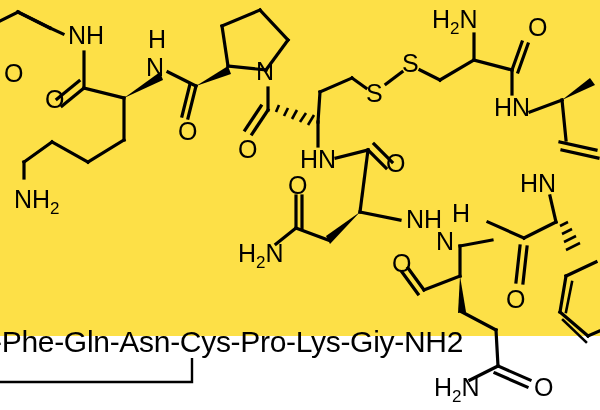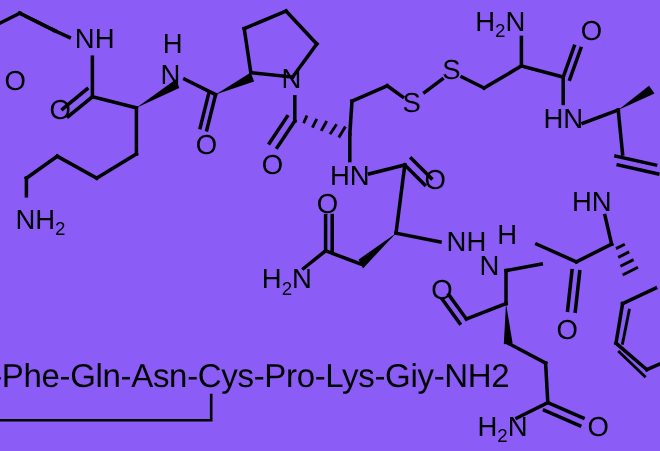--- a/index.html
+++ b/index.html
@@ -1,18 +1,18 @@
 <!DOCTYPE html>
 <html><head>
 <meta charset="utf-8">
 <style>
   html,body{margin:0;padding:0;background:#ffffff;}
   body{width:600px;height:410px;overflow:hidden;
        font-family:"Liberation Sans",sans-serif;color:#000;}
-  #stage{position:relative;width:600px;height:410px;background:#8b5cf6;text-align:center;}
+  #stage{position:relative;width:600px;height:336px;background:#fde047;text-align:center;}
   #mol{position:absolute;left:0;top:0;width:600px;height:410px;}
   .lbl{font-family:"Liberation Sans",sans-serif;fill:#000;
        font-size:25px;font-weight:400;}
   .sub{font-size:17px;}
   .seq{font-family:"Liberation Sans",sans-serif;fill:#000;
        font-size:30px;font-weight:400;letter-spacing:-0.3px;}
   .bond{stroke:#000;stroke-width:3.2;fill:none;stroke-linecap:square;}
   .bond-thin{stroke:#000;stroke-width:2.6;fill:none;stroke-linecap:square;}
   .wedge{fill:#000;stroke:none;}
   .hashline{stroke:#000;stroke-width:2.6;stroke-linecap:butt;}

